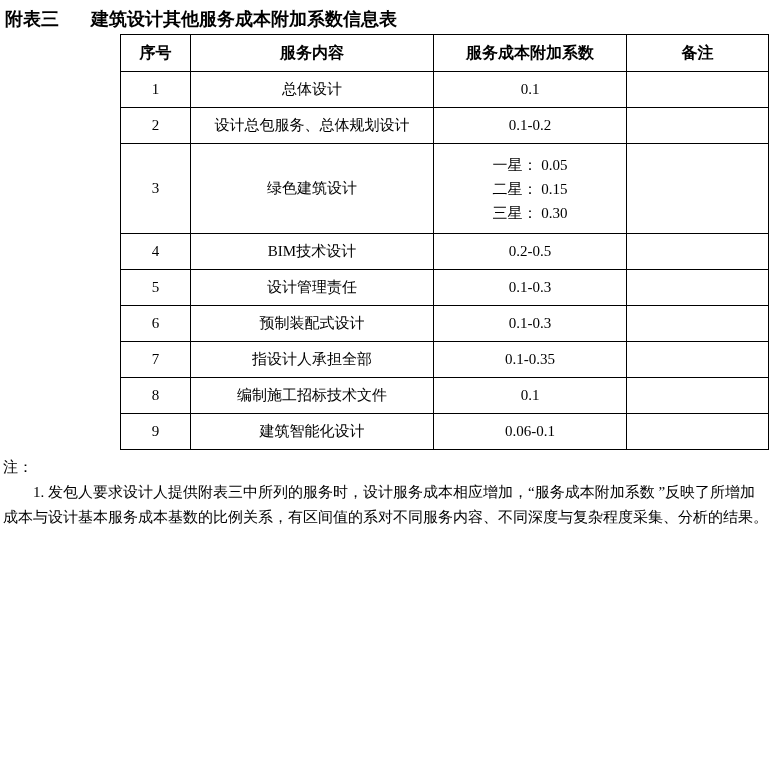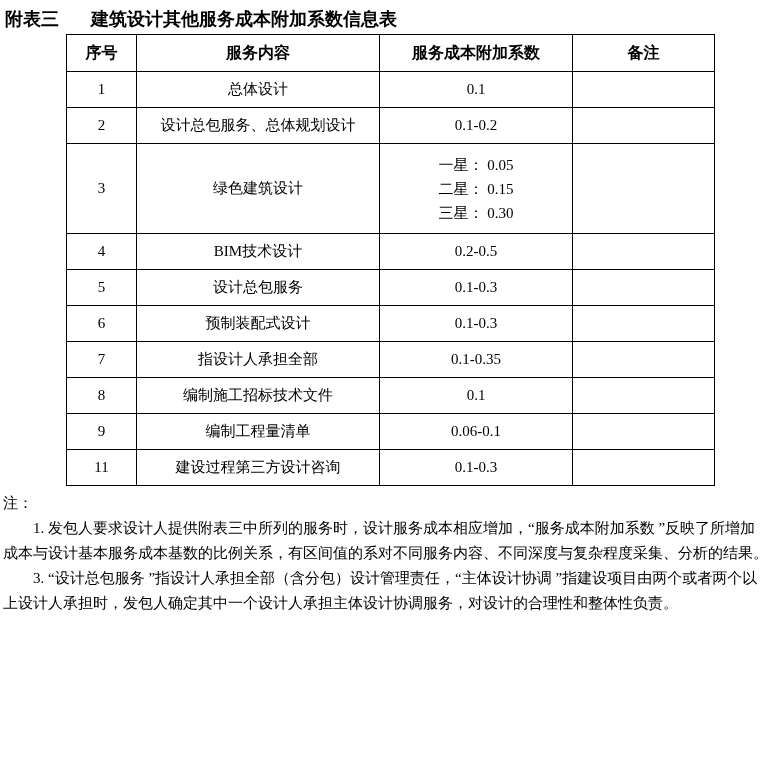--- a/index.html
+++ b/index.html
@@ -20,21 +20,21 @@
     font-size: 18px;
     font-weight: bold;
     line-height: 24px;
     white-space: nowrap;
   }
   .doc-title .title-label { margin-right: 32px; }
   table.info-table {
     border-collapse: collapse;
     table-layout: fixed;
     width: 648px;
-    margin-left: 66px;
+    margin-left: 120px;
     margin-top: 3px;
   }
   .info-table col.c1 { width: 70px; }
   .info-table col.c2 { width: 243px; }
   .info-table col.c3 { width: 193px; }
   .info-table col.c4 { width: 142px; }
   .info-table th, .info-table td {
     border: 1px solid #000000;
     text-align: center;
     vertical-align: middle;
@@ -106,21 +106,21 @@
           <td></td>
         </tr>
         <tr>
           <td>4</td>
           <td>BIM技术设计</td>
           <td>0.2-0.5</td>
           <td></td>
         </tr>
         <tr>
           <td>5</td>
-          <td>设计总包服务</td>
+          <td>设计管理责任</td>
           <td>0.1-0.3</td>
           <td></td>
         </tr>
         <tr>
           <td>6</td>
           <td>预制装配式设计</td>
           <td>0.1-0.3</td>
           <td></td>
         </tr>
         <tr>
@@ -130,34 +130,27 @@
           <td></td>
         </tr>
         <tr>
           <td>8</td>
           <td>编制施工招标技术文件</td>
           <td>0.1</td>
           <td></td>
         </tr>
         <tr>
           <td>9</td>
-          <td>编制工程量清单</td>
+          <td>建筑智能化设计</td>
           <td>0.06-0.1</td>
-          <td></td>
-        </tr>
-        <tr>
-          <td>11</td>
-          <td>建设过程第三方设计咨询</td>
-          <td>0.1-0.3</td>
           <td></td>
         </tr>
       </tbody>
   </table>
 
   <div class="notes">
     <div>注：</div>
     <div>
         <p class="note-item">1. 发包人要求设计人提供附表三中所列的服务时，设计服务成本相应增加，“服务成本附加系数 ”反映了所增加成本与设计基本服务成本基数的比例关系，有区间值的系对不同服务内容、不同深度与复杂程度采集、分析的结果。</p>
-        <p class="note-item">3. “设计总包服务 ”指设计人承担全部（含分包）设计管理责任，“主体设计协调 ”指建设项目由两个或者两个以上设计人承担时，发包人确定其中一个设计人承担主体设计协调服务，对设计的合理性和整体性负责。</p>
       </div>
   </div>
 
 </div>
 
 </body></html>

